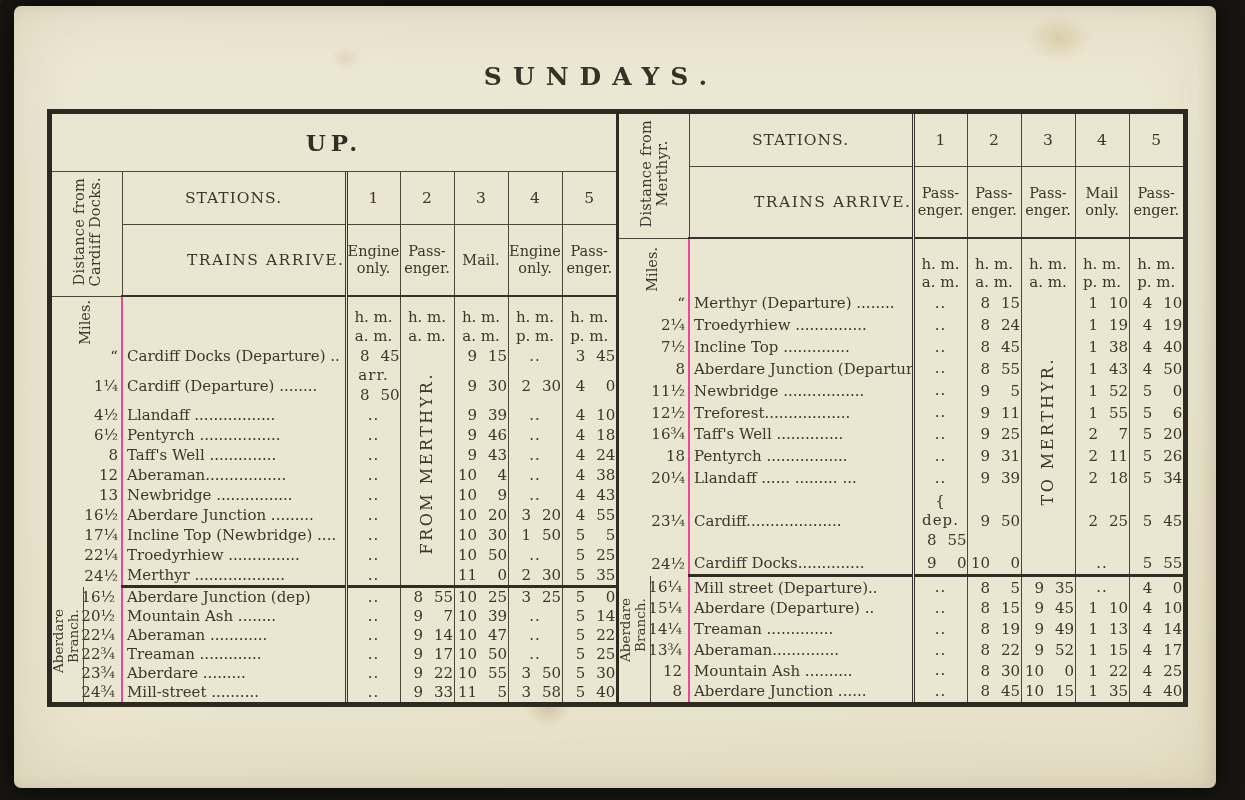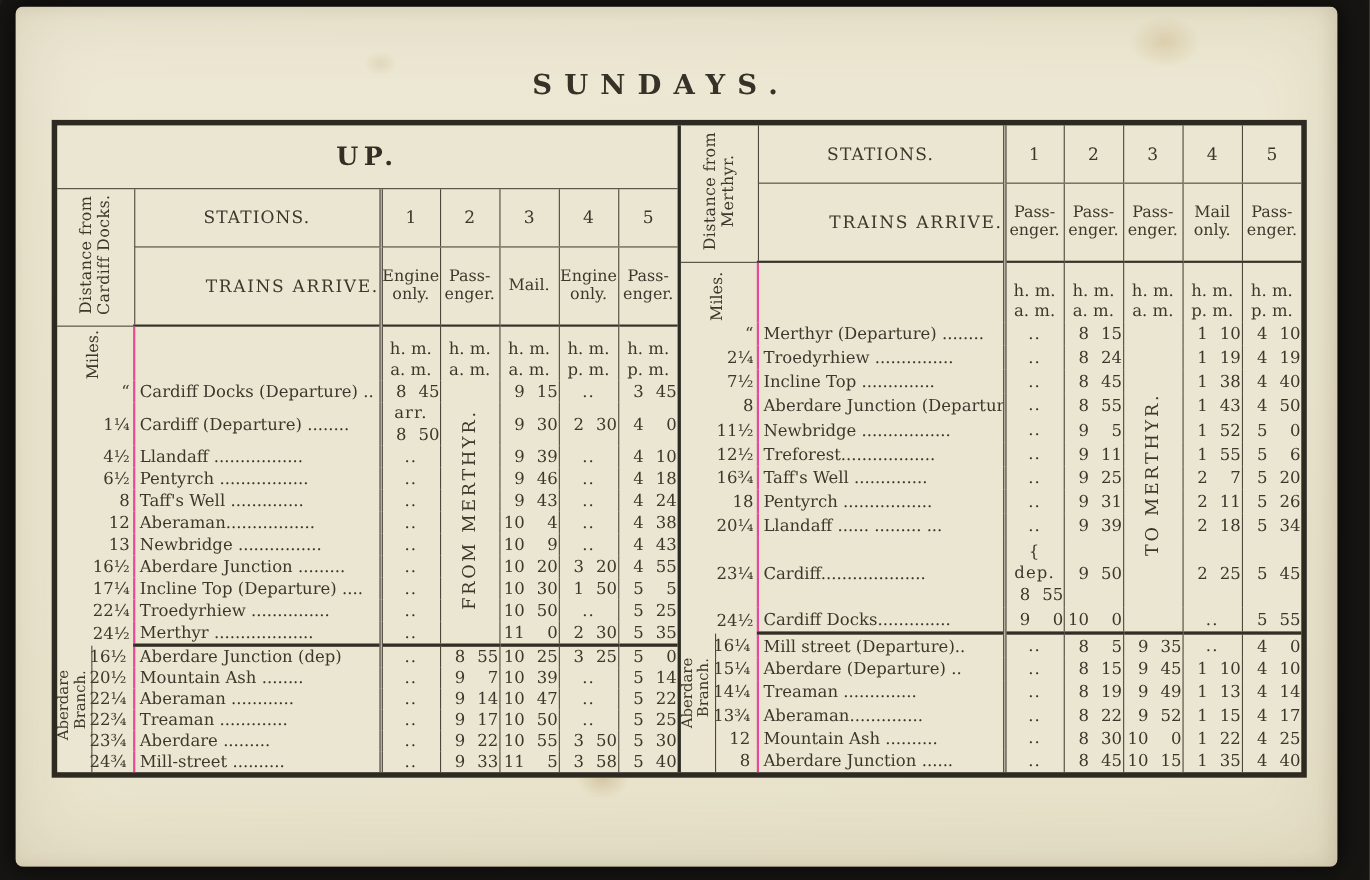--- a/index.html
+++ b/index.html
@@ -312,21 +312,21 @@
                 </td>
                 <td class="time">
                   <div class="t">
                     <span class="th">4</span>
                     <span class="tm">55</span>
                   </div>
                 </td>
               </tr>
               <tr class="main">
                 <td class="miles">17¼</td>
-                <td class="stn">Incline Top (Departure) ....</td>
+                <td class="stn">Incline Top (Newbridge) ....</td>
                 <td class="time dbl">
                   <div class="tp">..</div>
                 </td>
                 <td class="time">
                   <div class="t">
                     <span class="th">10</span>
                     <span class="tm">30</span>
                   </div>
                 </td>
                 <td class="time">

